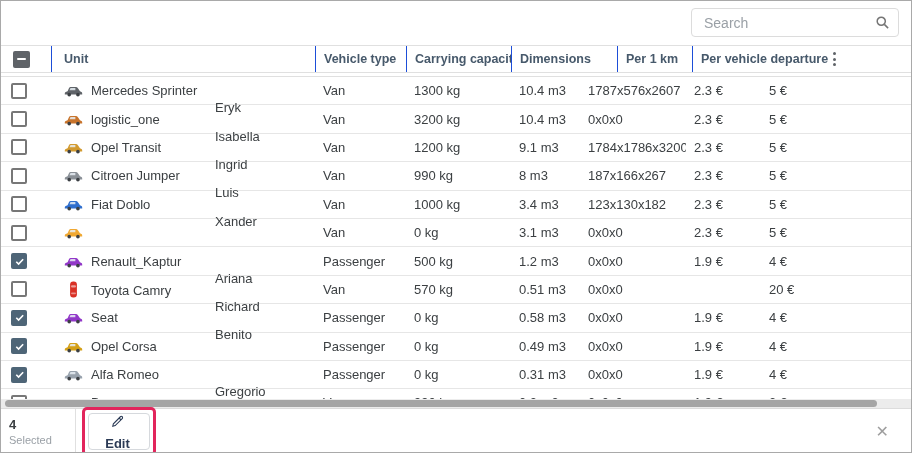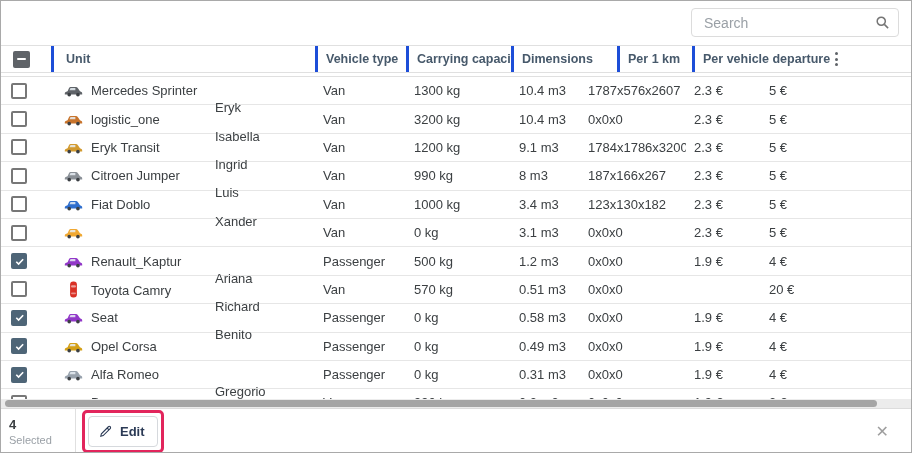--- a/index.html
+++ b/index.html
@@ -24,21 +24,21 @@
   .search-icon{ flex:0 0 auto; margin-left:6px; display:flex; }
   
   .thead{
     position:absolute; top:44px; left:0; right:0; height:28px;
     border-top:1px solid #e0e0e0; border-bottom:1px solid #e0e0e0;
     display:flex; align-items:stretch; background:#fff;
   }
   .th{
     display:flex; align-items:center; padding-left:8px;
     font-size:12.5px; font-weight:700; color:#47596b;
-    border-left:3px solid #1d4ed8; overflow:hidden; white-space:nowrap;
+    border-left:1px solid #1d4ed8; overflow:hidden; white-space:nowrap;
   }
   .th.cb-col{ border-left:none; padding-left:10px; }
   .th.unit-col{ padding-left:12px; }
   .sort-arrow{ font-size:11px; font-weight:400; color:#6b7d8d; margin-left:5px; }
   .kebab{ margin-left:auto; margin-right:8px; display:flex; flex-direction:column; gap:2.5px; cursor:pointer; padding:4px 5px; }
   .kebab i{ width:3px; height:3px; border-radius:50%; background:#5f6368; display:block; }
   
   .tbody{ position:absolute; top:72px; left:0; right:0; height:327px; overflow:hidden; background:#fff; }
   .spacer-row{ height:4px; border-bottom:1px solid #e0e0e0; }
   .tr{ display:flex; align-items:center; height:28.4px; border-bottom:1px solid #e6e6e6; }
@@ -65,23 +65,23 @@
   .hscroll{ position:absolute; top:398px; left:0; right:0; height:9px; background:#ececec; }
   .hscroll .thumb{ position:absolute; top:1px; left:4px; width:872px; height:7px; border-radius:4px; background:#a5a5a5; cursor:pointer; }
   
   .footer{ position:absolute; top:407px; left:0; right:0; height:46px; background:#fff;
            border-top:1px solid #dcdcdc; display:flex; align-items:center; }
   .sel-block{ width:75px; flex:0 0 75px; align-self:stretch; border-right:1px solid #e0e0e0;
               display:flex; flex-direction:column; justify-content:center; padding-left:8px; gap:2px; }
   .sel-count{ font-size:13px; font-weight:700; color:#3c4043; }
   .sel-label{ font-size:11px; color:#9aa0a6; }
   .annotation{ margin-left:6px; border:3px solid #e2255c; border-radius:5px; padding:3px; }
-  .edit-btn{ height:31px; min-width:62px; padding:0 12px 0 9px; background:#fff;
+  .edit-btn{ height:37px; min-width:62px; padding:0 12px 0 9px; background:#fff;
              border:1px solid #d6d9dd; border-radius:4px; display:flex; align-items:center; gap:7px;
-             font-size:13px; font-weight:700; color:#2b3a55; cursor:pointer; }
+             font-size:13px; font-weight:700; color:#2b3a55; cursor:pointer;flex-direction:column; }
   .close-x{ margin-left:auto; margin-right:22px; font-size:16px; color:#9e9e9e; cursor:pointer; line-height:1; }
 </style>
 </head>
 <body>
 
 <div class="screen">
 
   <div class="topbar">
     <div class="searchbox">
       <input type="text" placeholder="Search" style="">
@@ -183,21 +183,21 @@
         </div>
         <div class="td unit-col">
           <span class="veh-ico">
             <svg width="19" height="14" viewBox="0 0 24 16">
               <path d="M2.2 9.2 L4.5 8.2 L6.4 4.2 Q7 3 8.4 3 L15 3 Q16.6 3 17.6 4.4 L20.2 8.2 L22 9.2 Q23 9.7 23 11 L23 12.4 L1 12.4 L1 11 Q1 9.7 2.2 9.2 Z" fill="#d29a2f"></path>
               <path d="M8.2 4.2 L14.4 4.2 L14.4 7.2 L7 7.2 Z" fill="#e8eef4" opacity="0.85"></path>
               <circle cx="6.6" cy="12.6" r="2.3" fill="#3b3f43"></circle>
               <circle cx="17.6" cy="12.6" r="2.3" fill="#3b3f43"></circle>
             </svg>
           </span>
-          <span>Eryk Transit</span>
+          <span>Opel Transit</span>
         </div>
         <div class="td driver-col">Ingrid</div>
         <div class="td type-col">Van</div>
         <div class="td capacity-col">1200 kg</div>
         <div class="td volume-col">9.1 m3</div>
         <div class="td dims-col">1784x1786x3200</div>
         <div class="td perkm-col">2.3 €</div>
         <div class="td dep-col">5 €</div>
       </div>
       <div class="tr">

